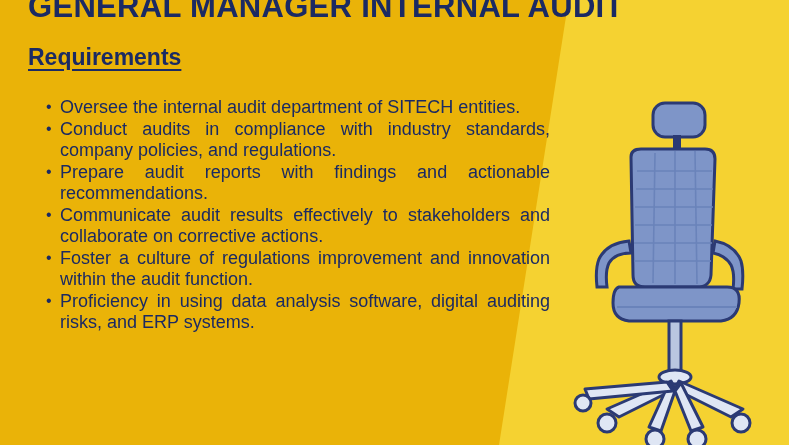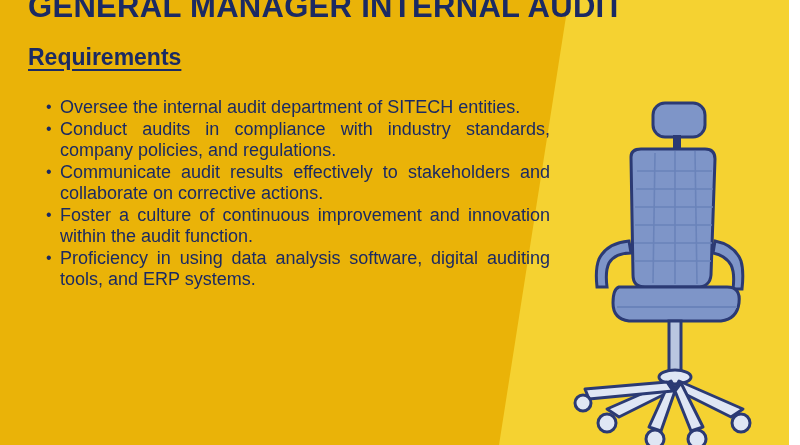--- a/index.html
+++ b/index.html
@@ -110,23 +110,24 @@
   <div id="yellow-panel"></div>
 
   <div id="content">
     <h1 id="job-title">GENERAL MANAGER INTERNAL AUDIT</h1>
     <div>
       <h2 id="requirements-heading">Requirements</h2>
     </div>
     <ul id="requirements-list">
       <li>Oversee the internal audit department of SITECH entities.</li>
       <li>Conduct audits in compliance with industry standards, company policies, and regulations.</li>
+      <li>Prepare audit reports with findings and actionable recommendations.</li>
       <li>Communicate audit results effectively to stakeholders and collaborate on corrective actions.</li>
-      <li>Foster a culture of continuous improvement and innovation within the audit function.</li>
-      <li>Proficiency in using data analysis software, digital auditing tools, and ERP systems.</li>
+      <li>Foster a culture of regulations improvement and innovation within the audit function.</li>
+      <li>Proficiency in using data analysis software, digital auditing risks, and ERP systems.</li>
     </ul>
   </div>
 
   <div id="chair">
     <svg viewBox="0 0 230 360" xmlns="http://www.w3.org/2000/svg" aria-hidden="true">
       <g>
 
         <rect x="108" y="12" width="52" height="34" rx="12" fill="#7e95c8" stroke="#2b3a74" stroke-width="3"></rect>
 
         <rect x="128" y="44" width="8" height="22" fill="#2b3a74"></rect>

